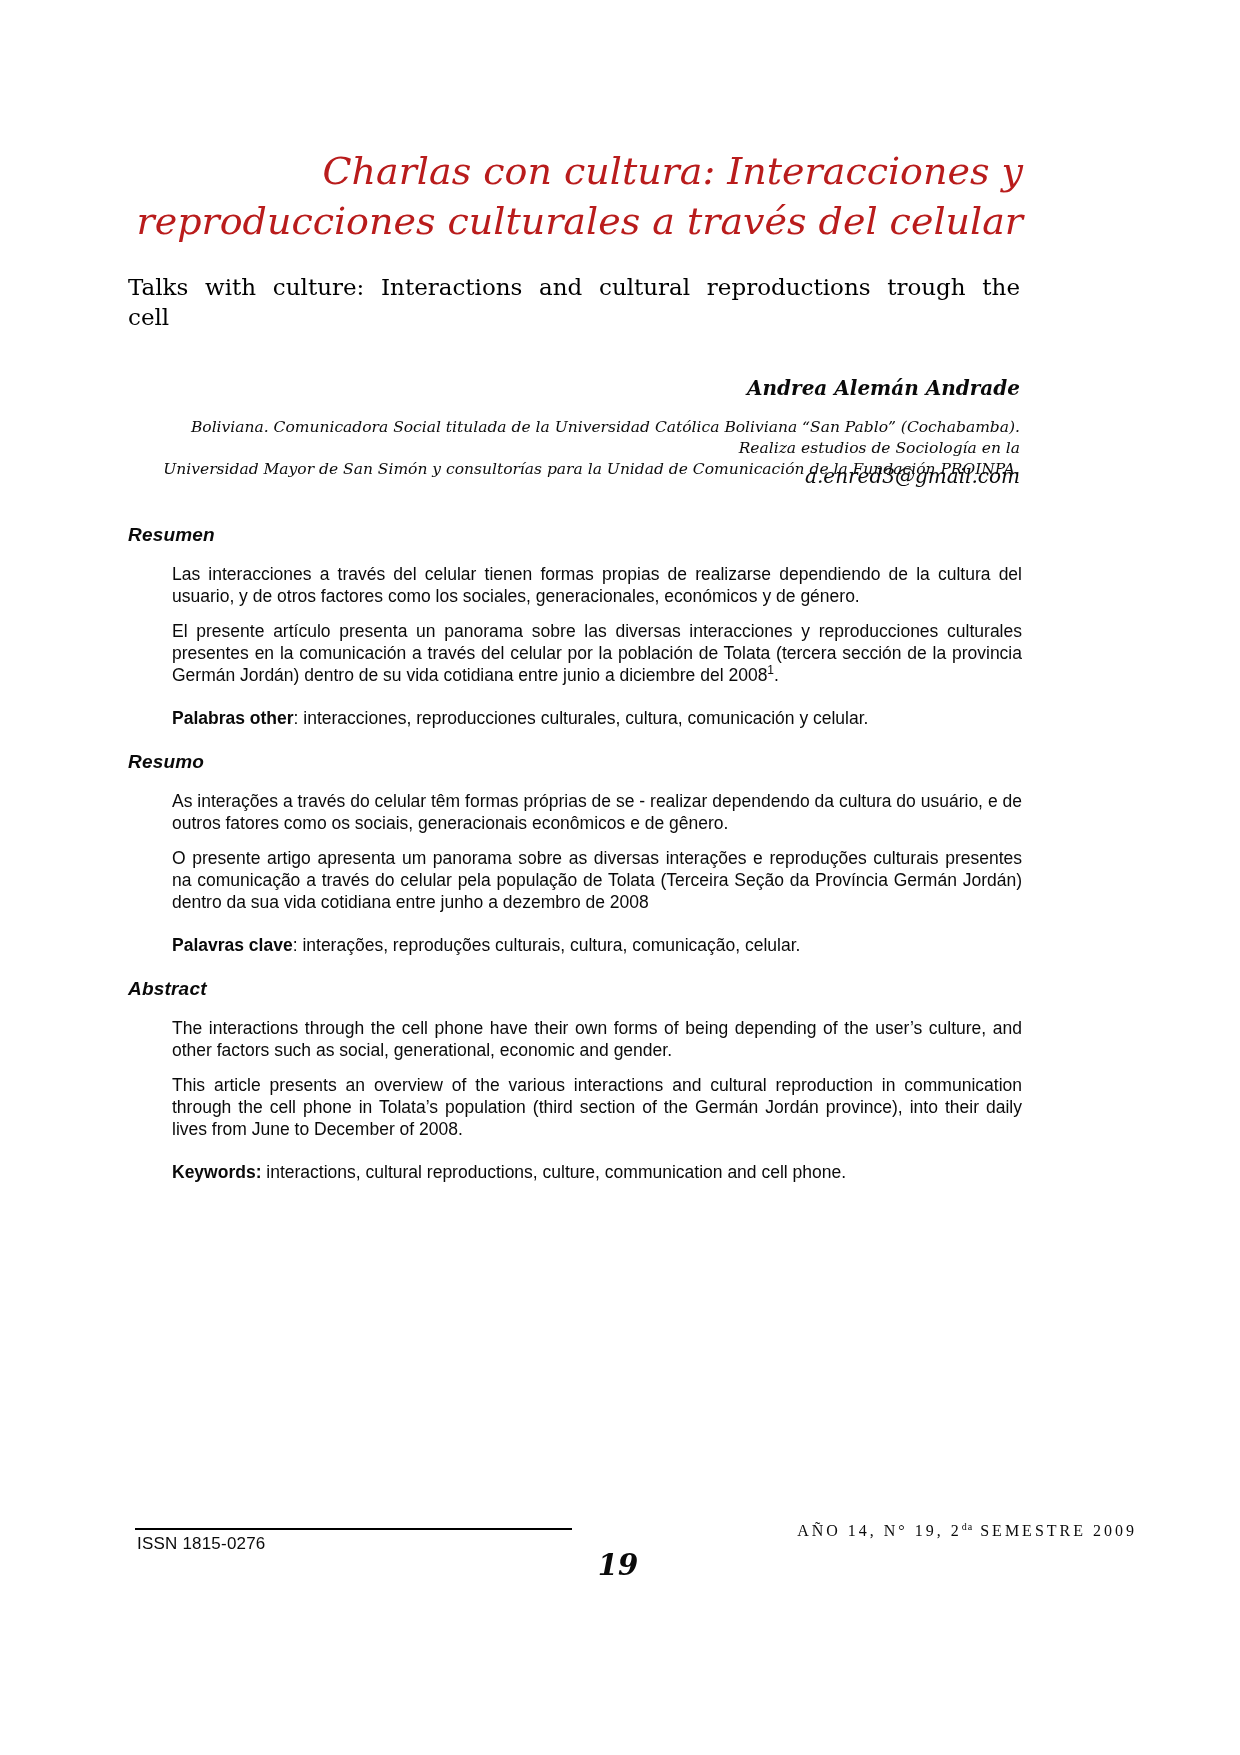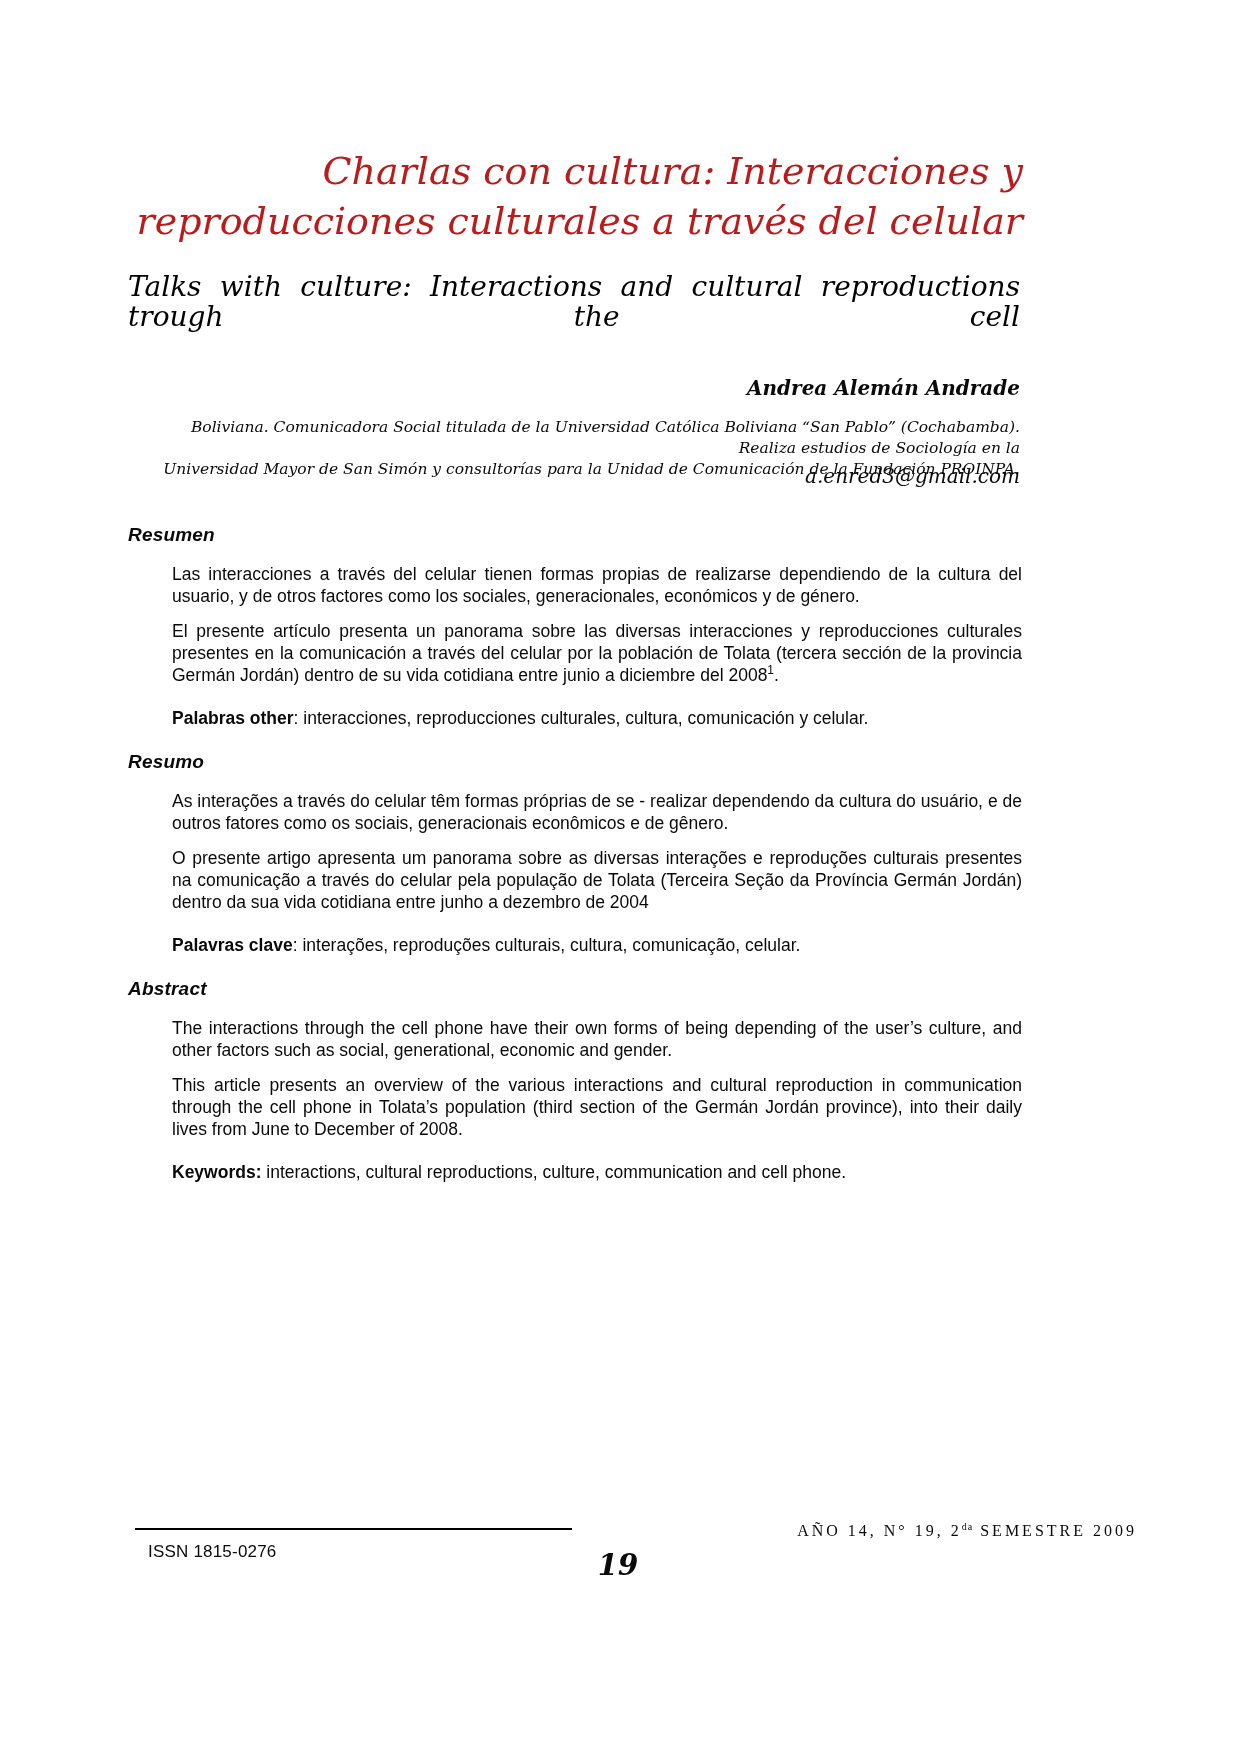--- a/index.html
+++ b/index.html
@@ -21,22 +21,21 @@
     font-family: "DejaVu Serif", serif;
     font-style: italic;
     font-size: 38px;
     line-height: 50px;
     color: #b91c1c;
     white-space: nowrap;
   }
   .subtitle {
     top: 272px; left: 128px; width: 892px;
     font-family: "DejaVu Serif", serif;
-    font-style: italic;
-    font-size: 28px;
+    font-size: 23px;
     line-height: 30px;
     color: #000;
   }
   .subtitle .l1 { text-align: justify; text-align-last: justify; word-spacing: 4px; }
   .subtitle .l2 { text-align: right; }
 
   
   .author {
     top: 376px; left: 128px; width: 892px;
     text-align: right;
@@ -84,24 +83,23 @@
   .kw .kw-label { font-weight: bold; }
   .para sup { font-size: 12px; line-height: 0; }
 
   
   .footer-rule {
     top: 1528px; left: 135px; width: 437px;
     border-top: 2px solid #000;
     height: 0;
   }
   .issn {
-    top: 1534px; left: 148px;
+    top: 1534px; left: 137px;
     font-size: 17px;
     letter-spacing: 0.2px;
-    margin-top: 8px;
   }
   .page-num {
     top: 1548px; left: 0; width: 1236px;
     text-align: center;
     font-family: "DejaVu Serif", serif;
     font-style: italic; font-weight: bold;
     font-size: 29px;
   }
   .issue-info {
     top: 1521px; right: 103px;
@@ -138,21 +136,21 @@
   <div class="section">
     <h2 class="sec">Resumen</h2>
     <p class="para">Las interacciones a través del celular tienen formas propias de realizarse dependiendo de la cultura del usuario, y de otros factores como los sociales, generacionales, económicos y de género.</p>
     <p class="para"><span>El presente artículo presenta un panorama sobre las diversas interacciones y reproducciones culturales presentes en la comunicación a través del celular por la población de Tolata (tercera sección de la provincia Germán Jordán) dentro de su vida cotidiana entre junio a diciembre del 2008</span><sup>1</sup><span>.</span></p>
     <p class="kw"><span class="kw-label">Palabras other</span><span>: interacciones, reproducciones culturales, cultura, comunicación y celular.</span></p>
   </div>
 
   <div class="section">
     <h2 class="sec">Resumo</h2>
     <p class="para">As interações a través do celular têm formas próprias de se - realizar dependendo da cultura do usuário, e de outros fatores como os sociais, generacionais econômicos e de gênero.</p>
-    <p class="para">O presente artigo apresenta um panorama sobre as diversas interações e reproduções culturais presentes na comunicação a través do celular pela população de Tolata (Terceira Seção da Província Germán Jordán) dentro da sua vida cotidiana entre junho a dezembro de 2004</p>
+    <p class="para">O presente artigo apresenta um panorama sobre as diversas interações e reproduções culturais presentes na comunicação a través do celular pela população de Tolata (Terceira Seção da Província Germán Jordán) dentro da sua vida cotidiana entre junho a dezembro de 2008</p>
     <p class="kw"><span class="kw-label">Palavras clave</span><span>: interações, reproduções culturais, cultura, comunicação, celular.</span></p>
   </div>
 
   <div class="section">
     <h2 class="sec">Abstract</h2>
     <p class="para">The interactions through the cell phone have their own forms of being depending of the user’s culture, and other factors such as social, generational, economic and gender.</p>
     <p class="para">This article presents an overview of the various interactions and cultural reproduction in communication through the cell phone in Tolata’s population (third section of the Germán Jordán province), into their daily lives from June to December of 2008.</p>
     <p class="kw"><span class="kw-label">Keywords:</span><span> interactions, cultural reproductions, culture, communication and cell phone.</span></p>
   </div>
 

